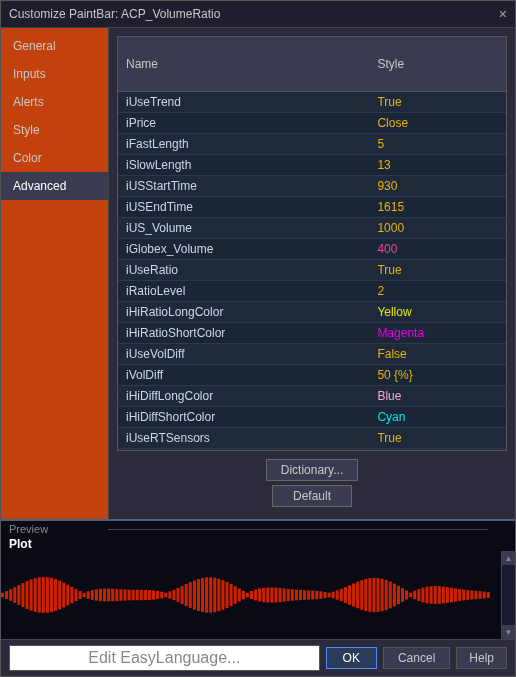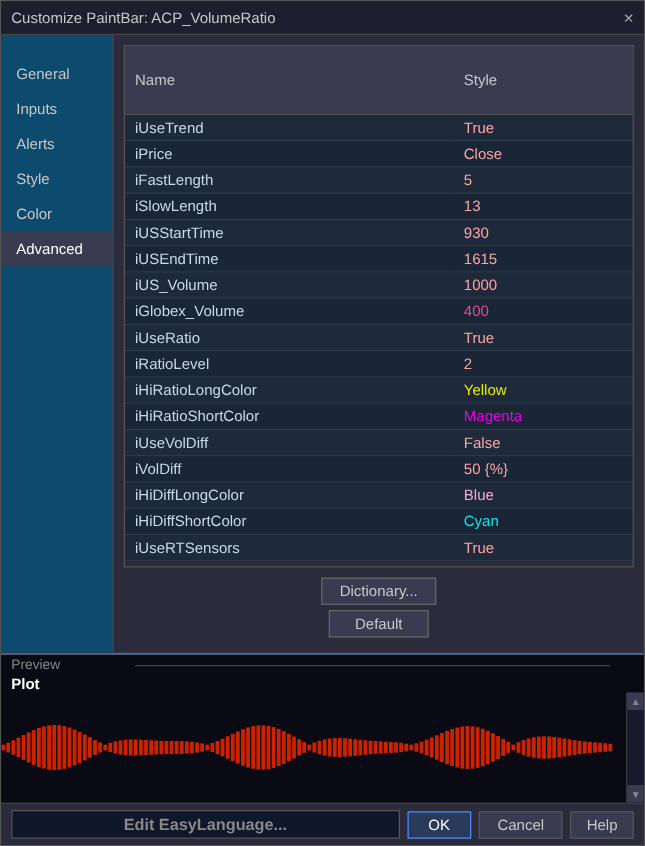--- a/index.html
+++ b/index.html
@@ -35,24 +35,24 @@
       cursor: pointer;
       color: #aaa;
       font-size: 14px;
     }
     .main-content {
       display: flex;
       flex: 1;
       overflow: hidden;
     }
     .sidebar {
-      width: 90px;
-      background: #0c4a6e;
+      width: 108px;
+      background: #c2410c;
       border-right: 1px solid #444;
-      padding-top: 17px;
+      padding-top: 4px;
       flex-shrink: 0;
     }
     .sidebar-item {
       padding: 7px 12px;
       cursor: pointer;
       color: #c8c8c8;
       font-size: 12px;
     }
     .sidebar-item.active {
       background: #3a3a50;
@@ -98,21 +98,21 @@
     }
     tbody tr {
       background: #1e2a3a;
     }
     tbody tr:nth-child(even) {
       background: #1a2535;
     }
     tbody td {
       padding: 3px 8px;
       border-bottom: 1px solid #2a3a4a;
-      color: #fca5a5;
+      color: #eab308;
     }
     tbody td:first-child {
       color: #c8d8e8;
     }
     tbody td.value-yellow {
       color: #e8e800;
     }
     tbody td.value-magenta {
       color: #e800e8;
     }
@@ -212,27 +212,26 @@
       border-top: 1px solid #444;
       padding: 5px 8px;
       display: flex;
       gap: 6px;
       align-items: center;
       flex-shrink: 0;
     }
     .footer-bar .btn-edit {
       flex: 1;
       padding: 3px 8px;
-      background: #0f172a;
+      background: #ffffff;
       border: 1px solid #555;
       color: #888;
       cursor: pointer;
-      font-size: 13px;
+      font-size: 16px;
       text-align: center;
-      font-weight: bold;
     }
     .footer-bar .btn-ok {
       padding: 3px 16px;
       background: #2a3a5a;
       border: 1px solid #4a8aff;
       color: #fff;
       cursor: pointer;
       font-size: 12px;
     }
     .footer-bar .btn-cancel {

